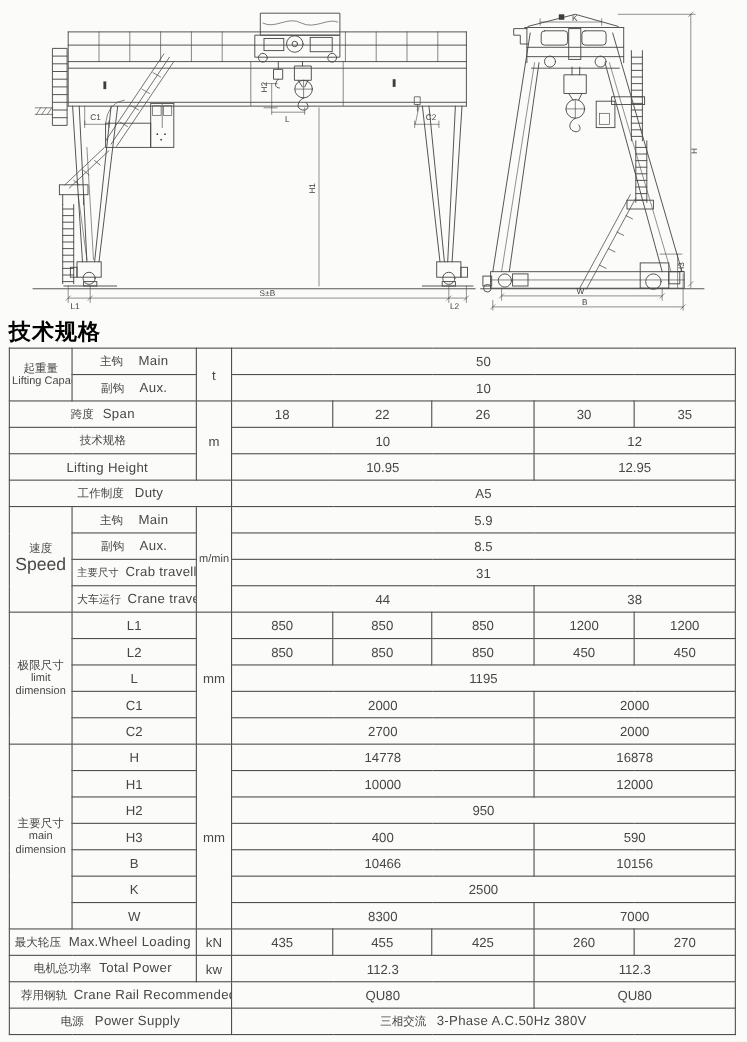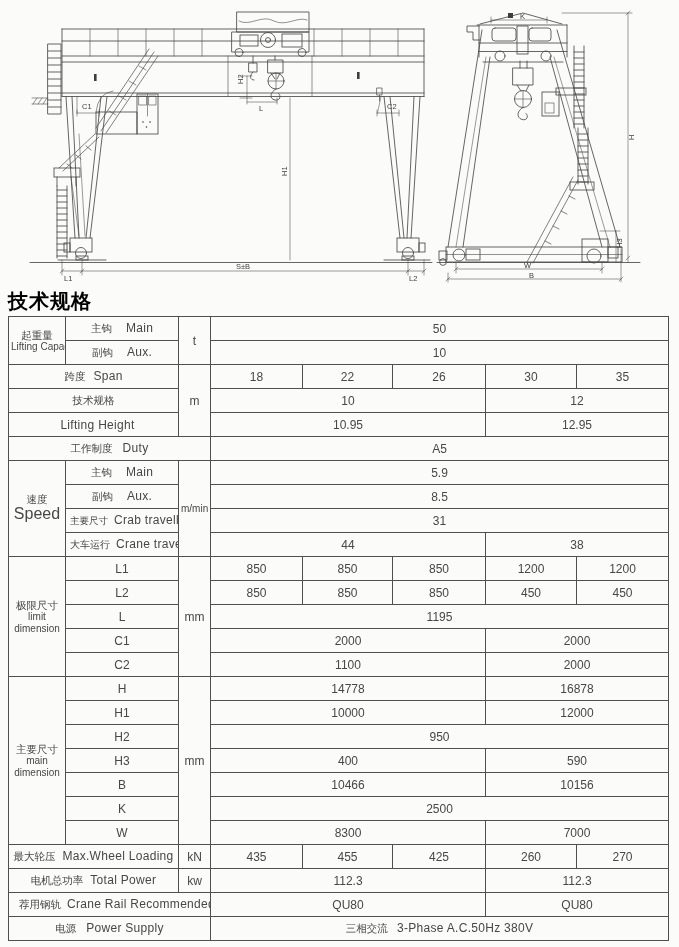--- a/index.html
+++ b/index.html
@@ -304,21 +304,21 @@
         <td class="dimlbl">L</td>
         <td class="val" colspan="5">1195</td>
       </tr>
       <tr>
         <td class="dimlbl">C1</td>
         <td class="val" colspan="3">2000</td>
         <td class="val" colspan="2">2000</td>
       </tr>
       <tr>
         <td class="dimlbl">C2</td>
-        <td class="val" colspan="3">1100</td>
+        <td class="val" colspan="3">2700</td>
         <td class="val" colspan="2">2000</td>
       </tr>
       <tr>
         <td class="cat" rowspan="7">
           <span class="zh">主要尺寸</span>
           <span class="en">main</span>
           <span class="en">dimension</span>
         </td>
         <td class="dimlbl">H</td>
         <td class="unit" rowspan="7">mm</td>

